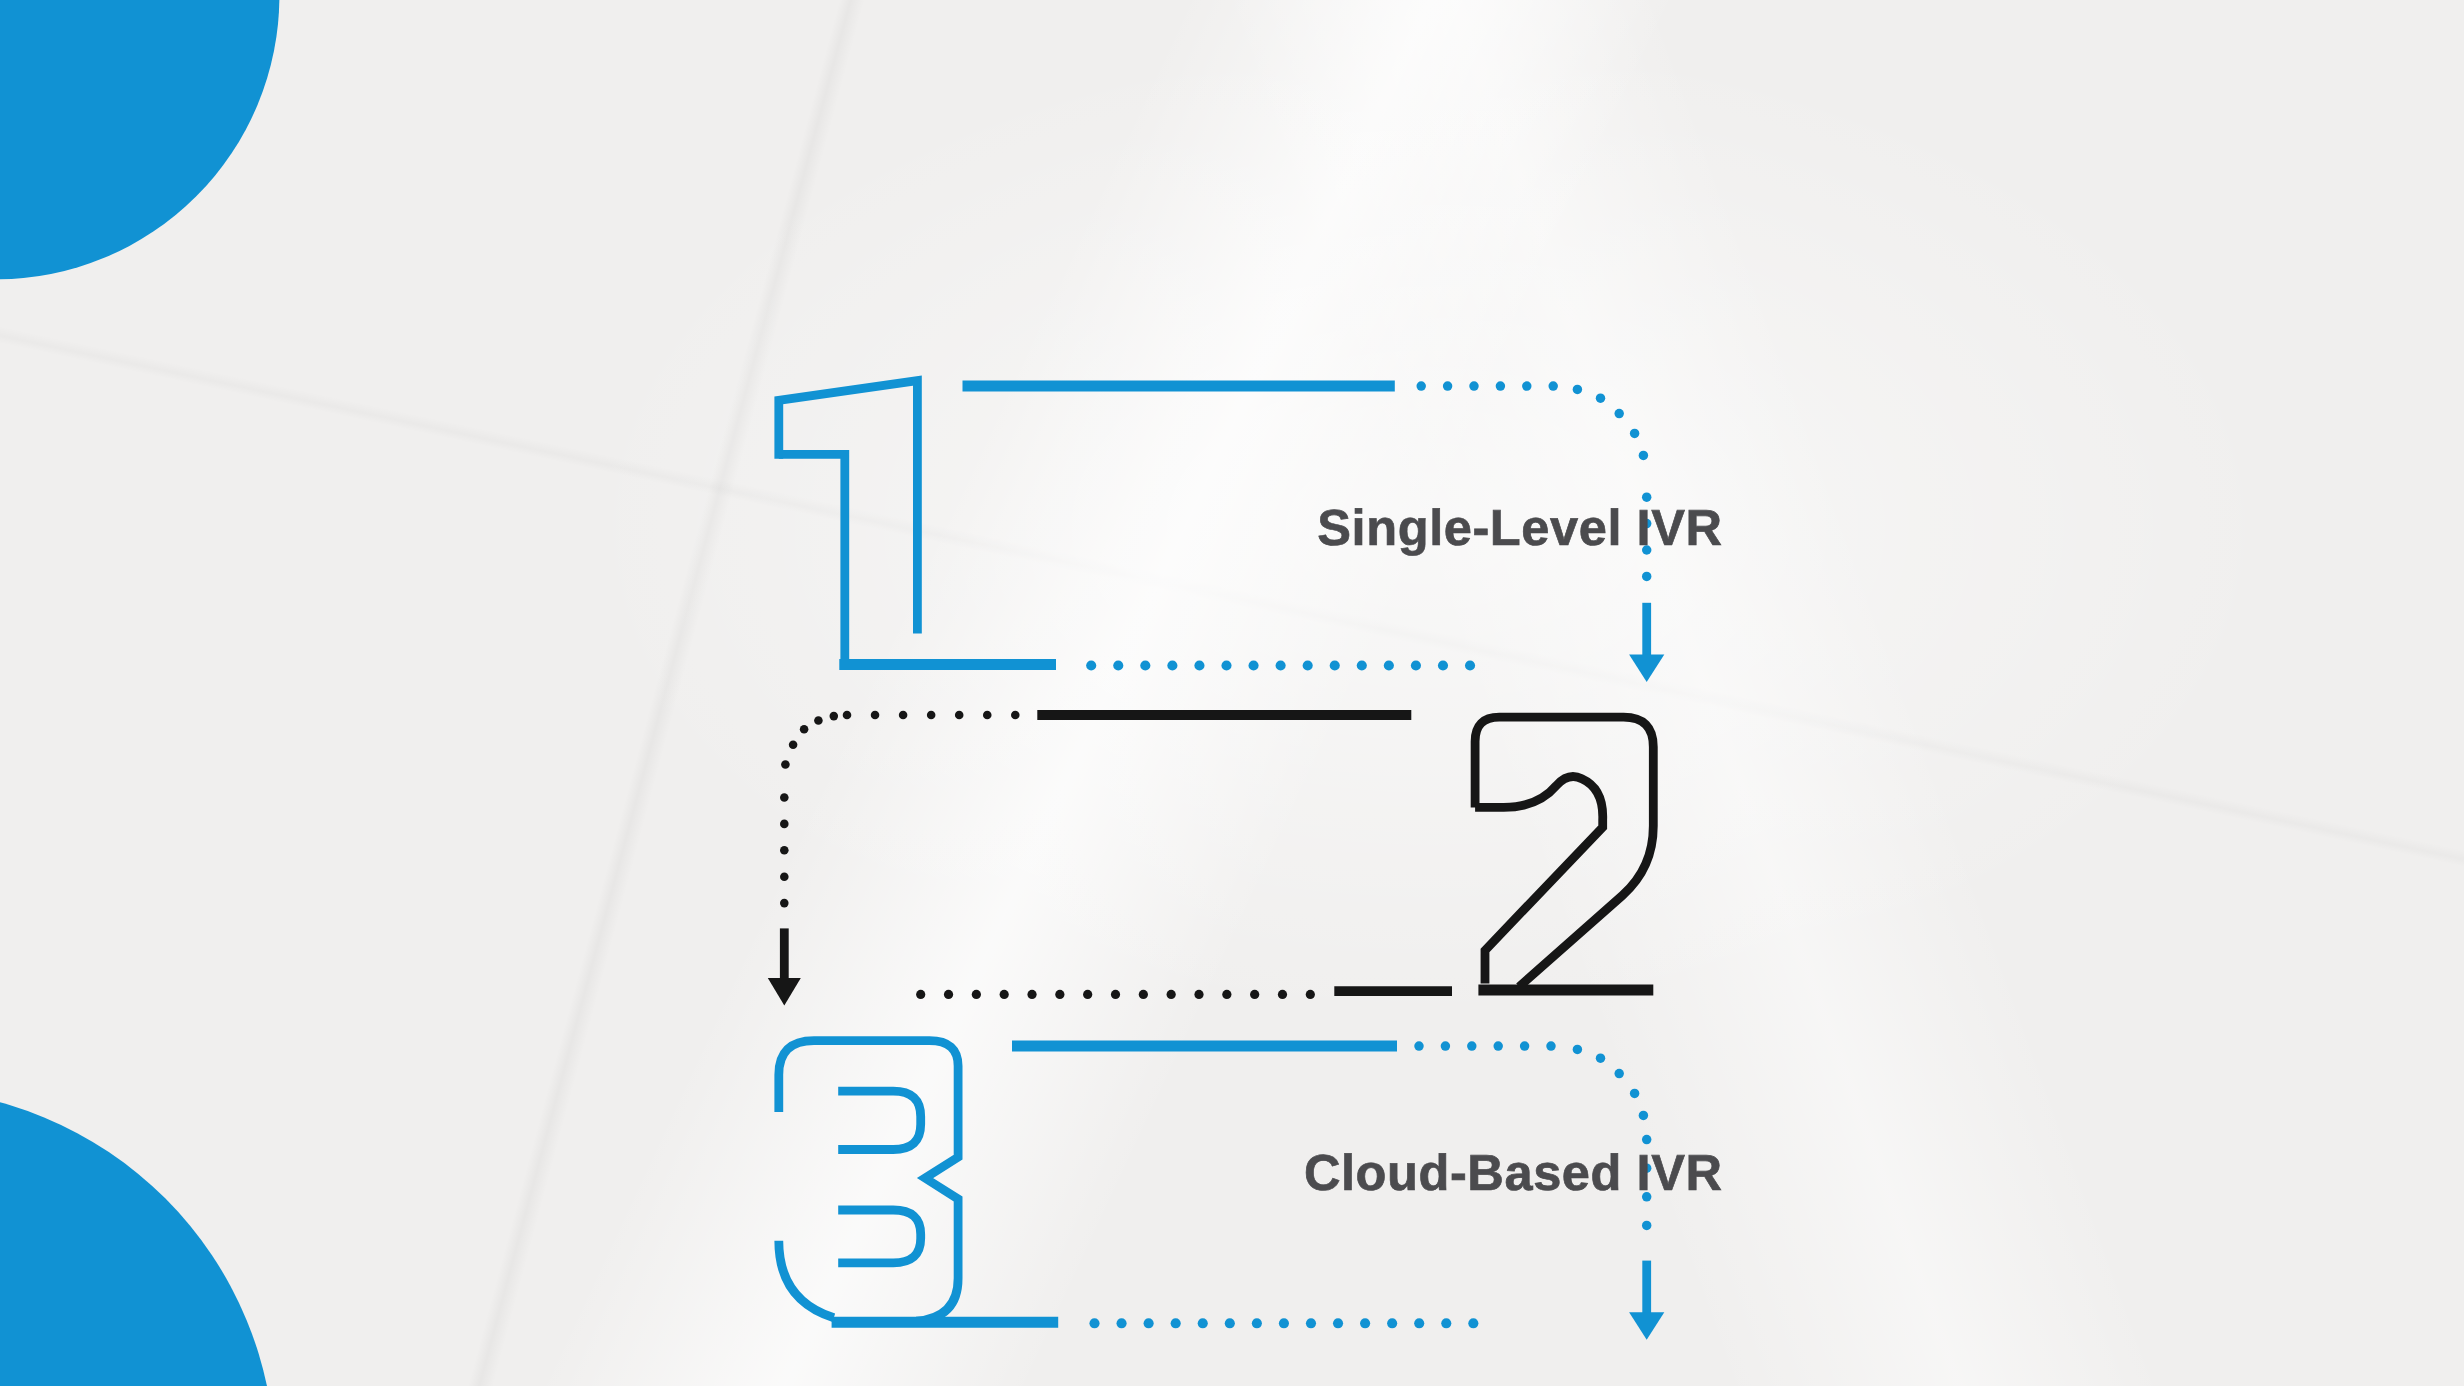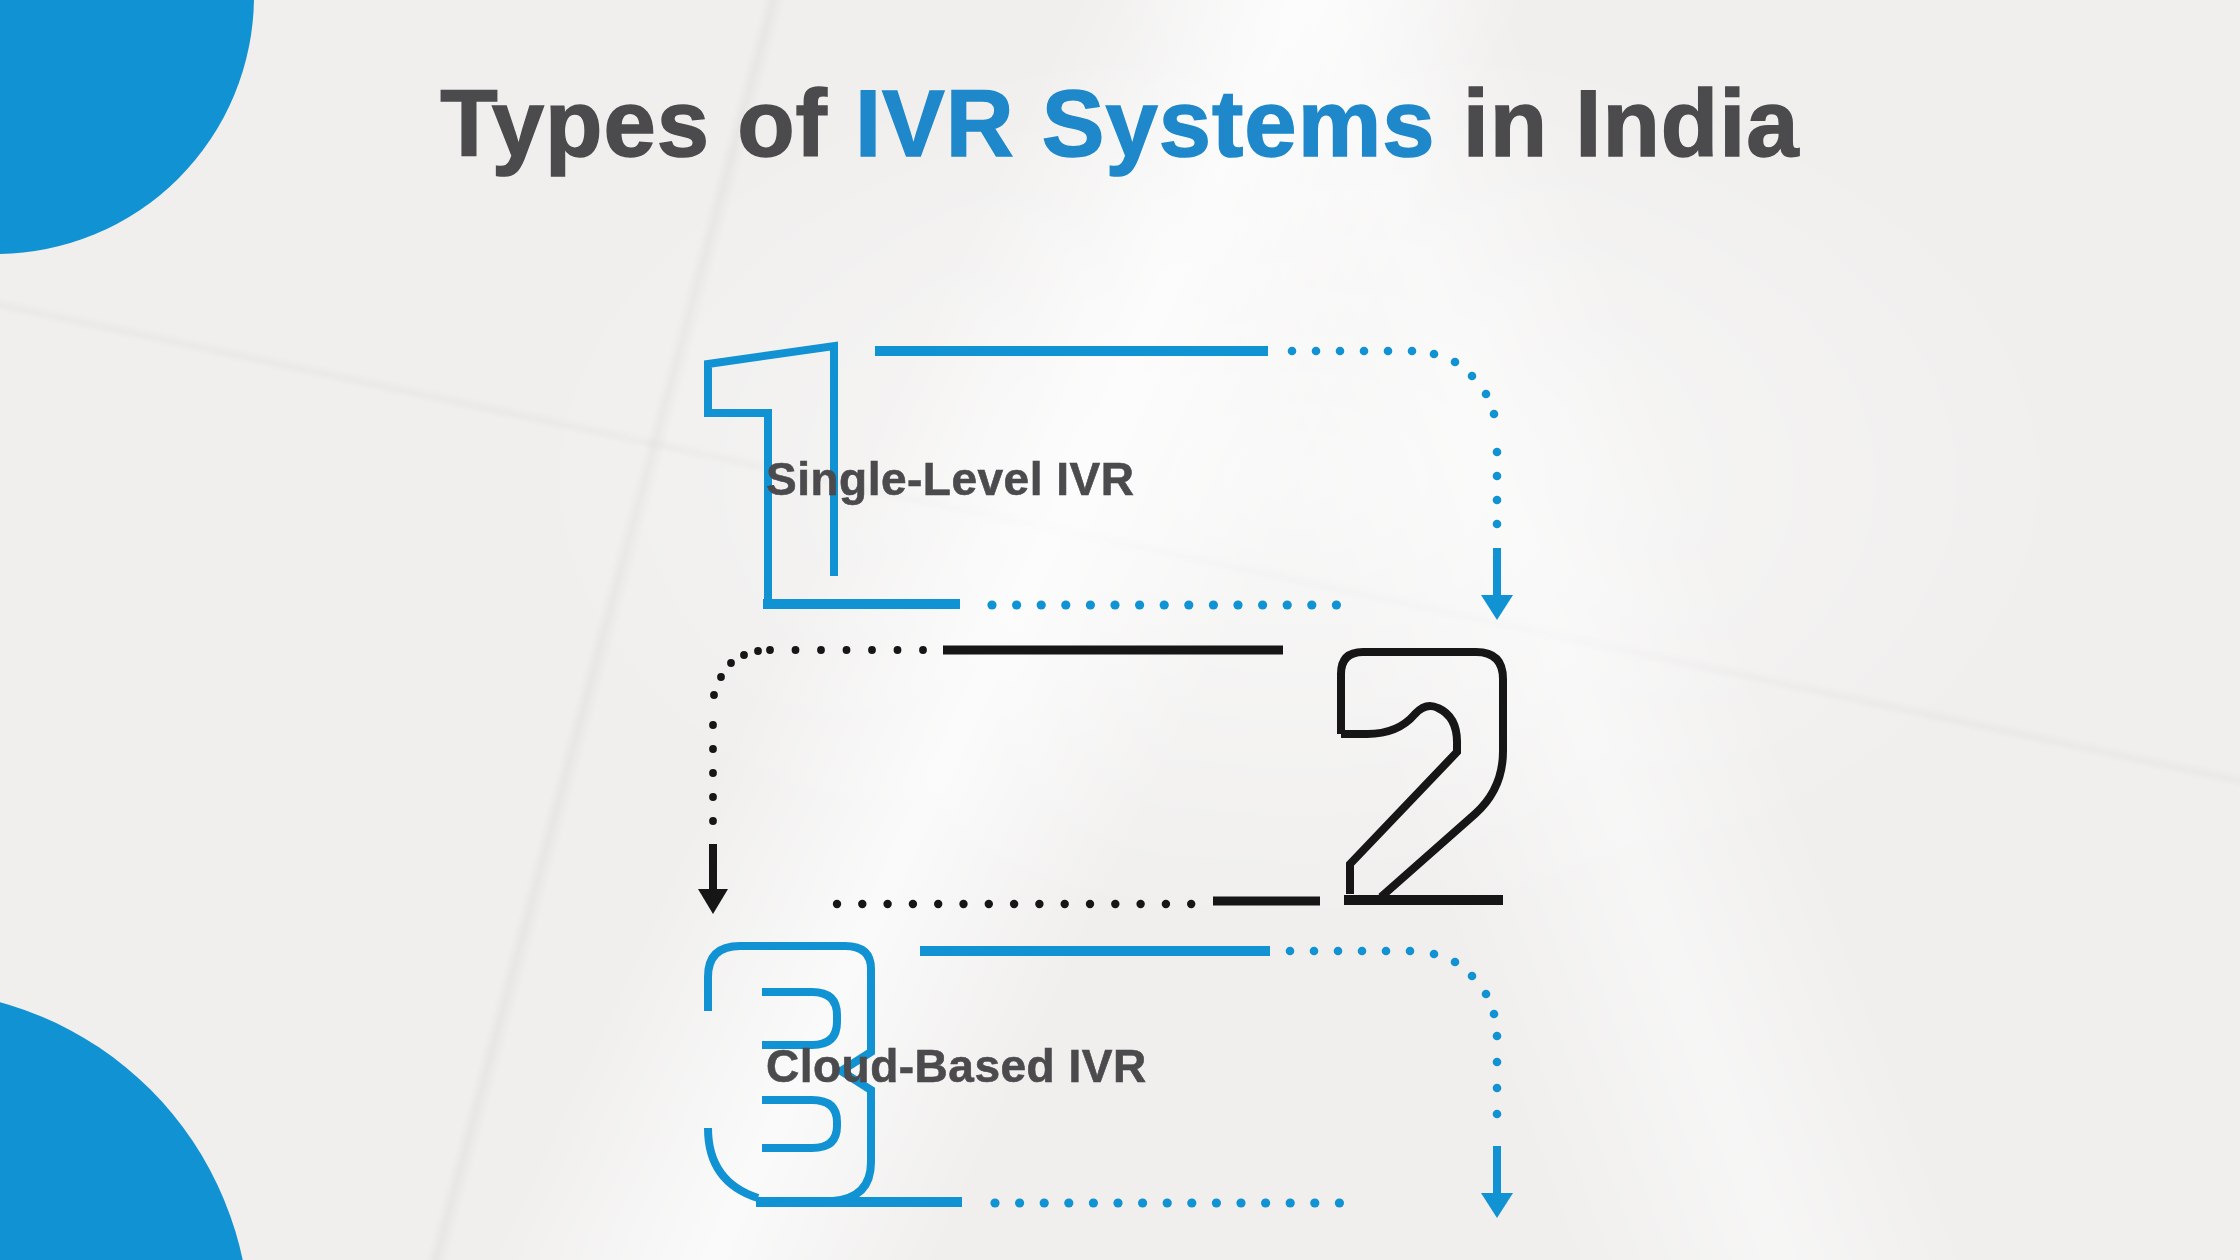--- a/index.html
+++ b/index.html
@@ -34,21 +34,21 @@
 
   .title{
     position:absolute;left:0;top:70px;width:2240px;
     text-align:center;font-size:94px;font-weight:700;
     letter-spacing:1px;color:var(--text_dark);
     -webkit-text-stroke:1.5px currentColor;
   }
   .title .hl{color:var(--title_highlight);-webkit-text-stroke:1.5px currentColor;}
 
   .label{
-    position:absolute;width:800px;text-align:left;
+    position:absolute;width:800px;text-align:right;
     font-size:46px;font-weight:700;letter-spacing:.5px;
     color:var(--text_dark);
     -webkit-text-stroke:.6px currentColor;
   }
   #label-1{left:766px;top:452px;}
   #label-2{left:650px;top:752px;}
   #label-3{left:766px;top:1039px;}
 
   svg.diagram{position:absolute;inset:0;}
   .stroke-blue{stroke:var(--accent_blue);fill:none;}
@@ -57,21 +57,20 @@
   .fill-black{fill:var(--accent_black);stroke:none;}
 </style>
 </head>
 <body>
 
 <div class="stage">
   <div class="texture"></div>
   <div class="corner tl"></div>
   <div class="corner bl"></div>
 
-  <h1 class="title"><span>Types of </span><span class="hl">IVR Systems</span><span> in India</span></h1>
 
   <svg class="diagram" width="2240" height="1260" viewBox="0 0 2240 1260">
 
     <g class="stroke-blue" stroke-width="8" stroke-linejoin="miter" aria-label="1">
       <path d="M708 417 L708 364 L834 346 L834 576"></path>
       <path d="M708 413 L768 413 L768 600"></path>
     </g>
     <path class="stroke-blue" stroke-width="10" d="M763 604 H960"></path>
     <path class="stroke-blue" stroke-width="10" d="M875 351 H1268"></path>
     <g id="dots-1" class="fill-blue">

